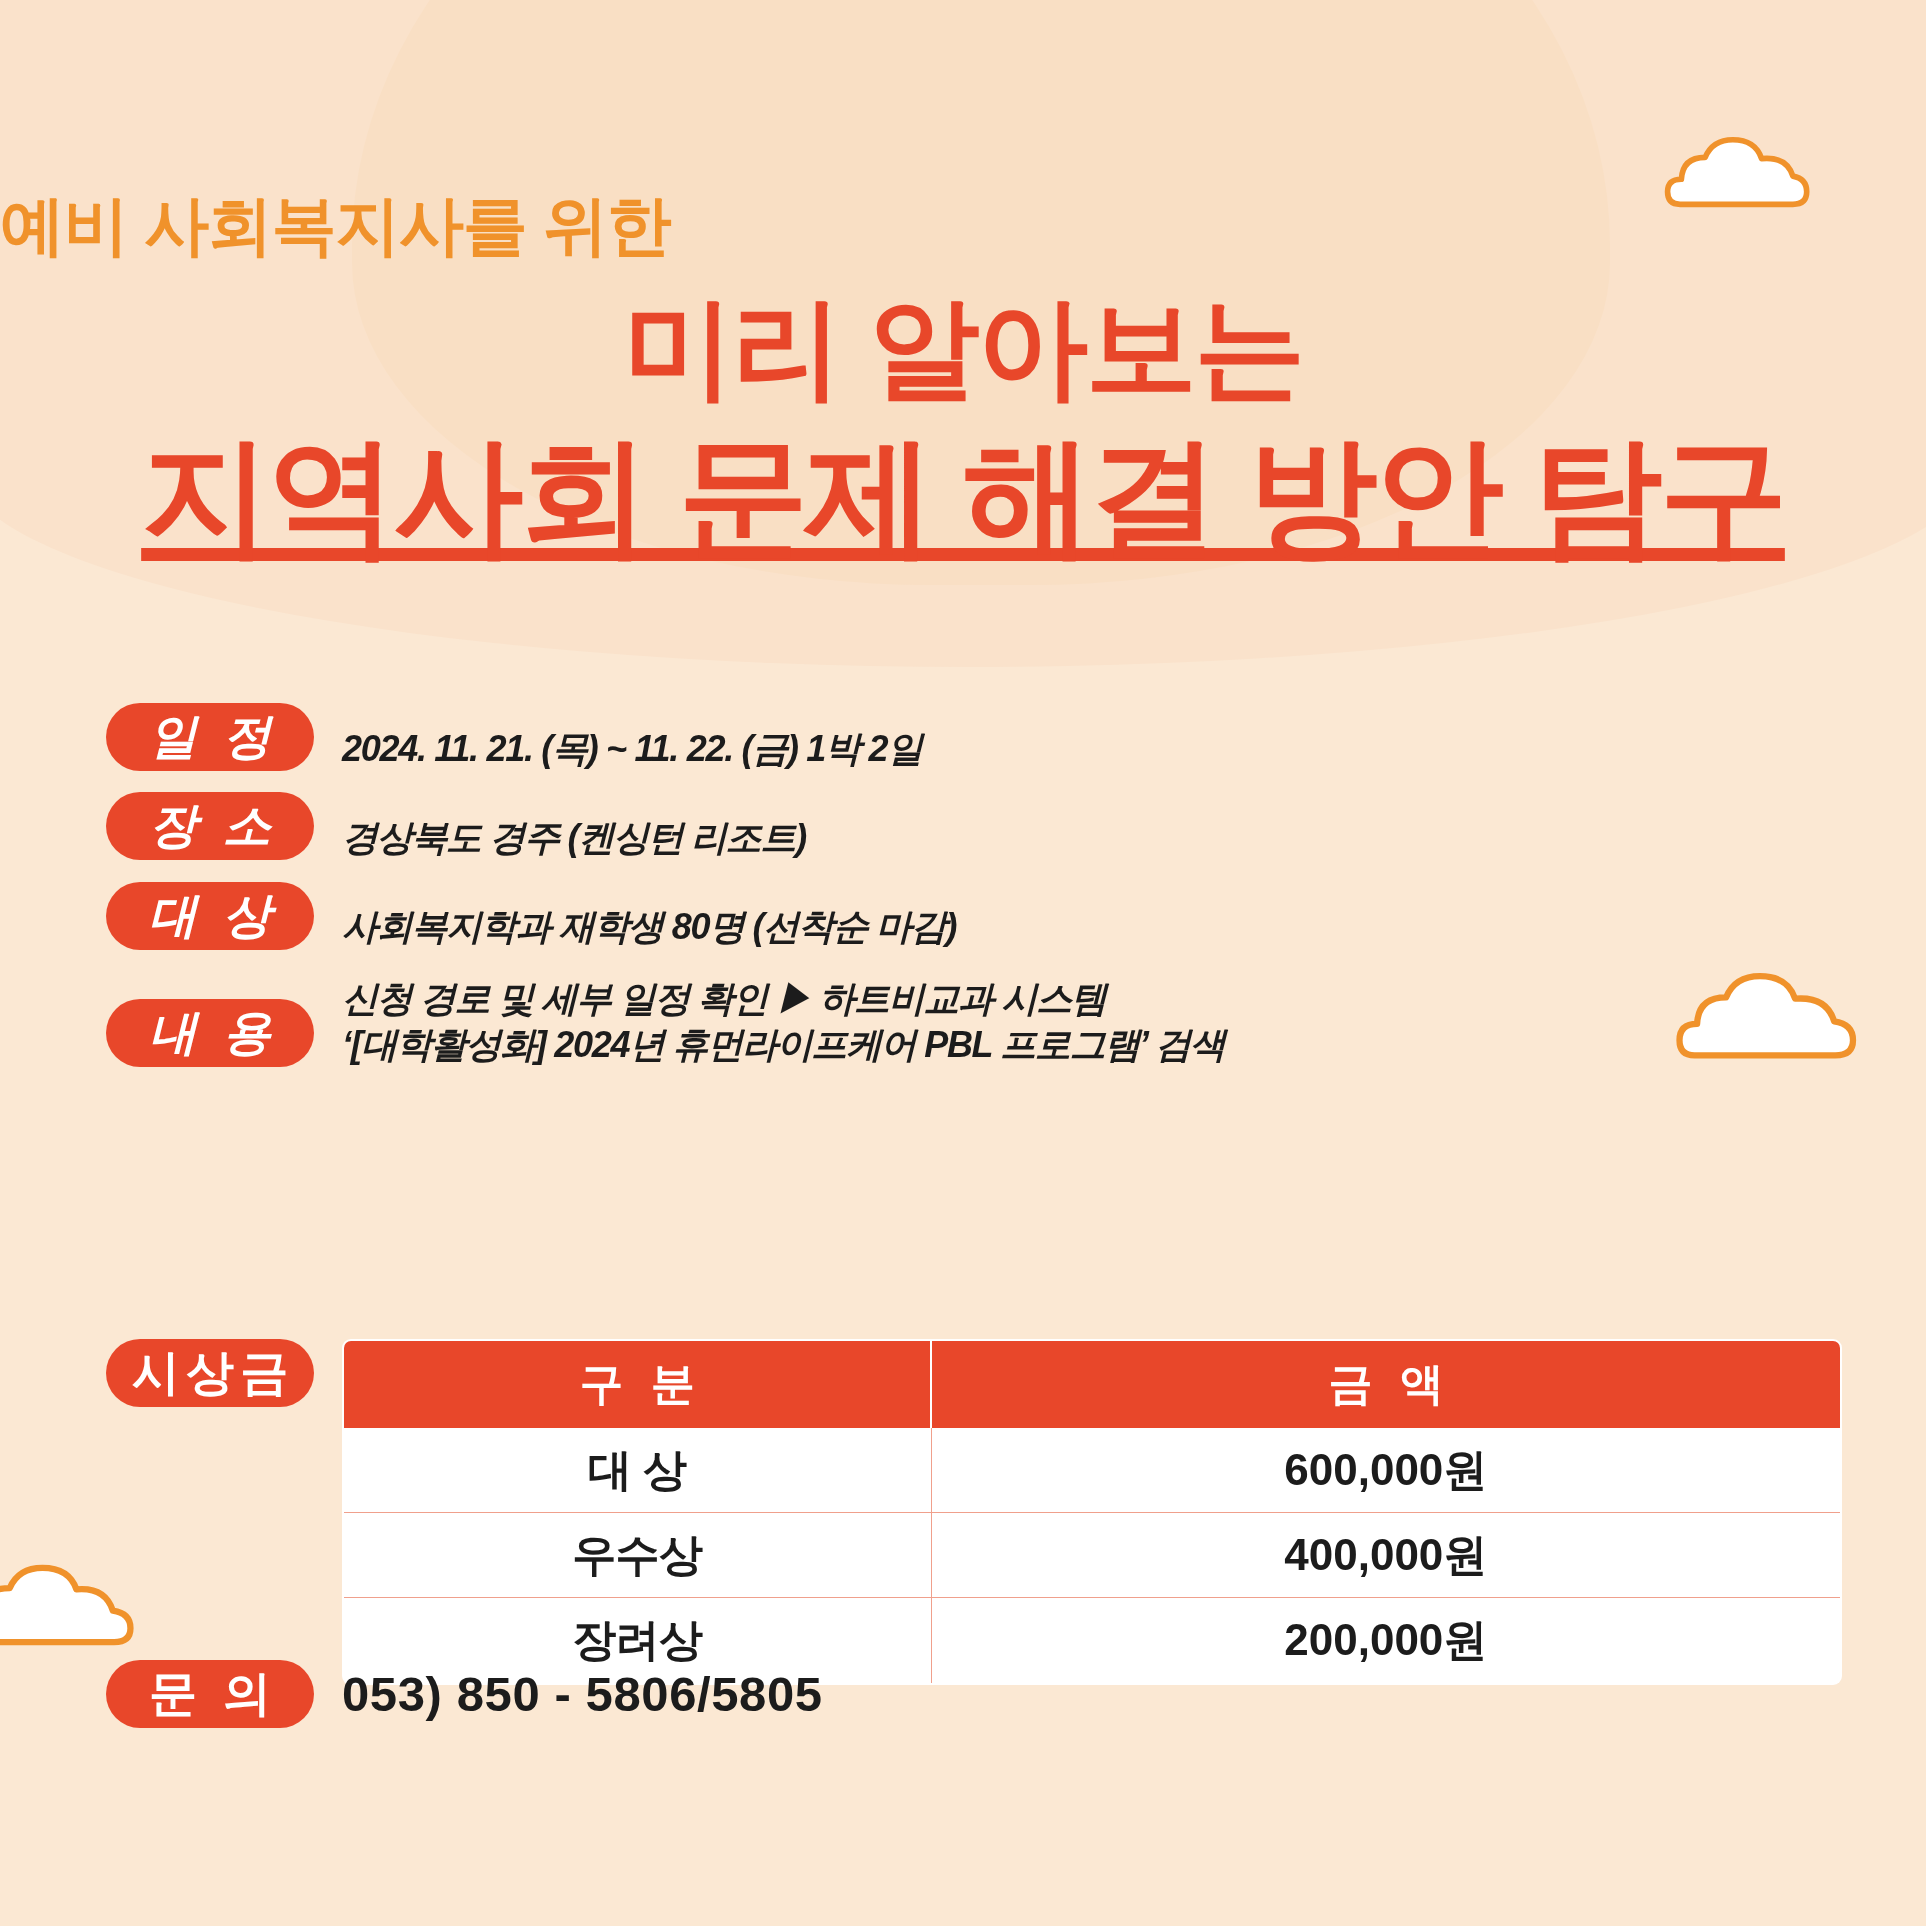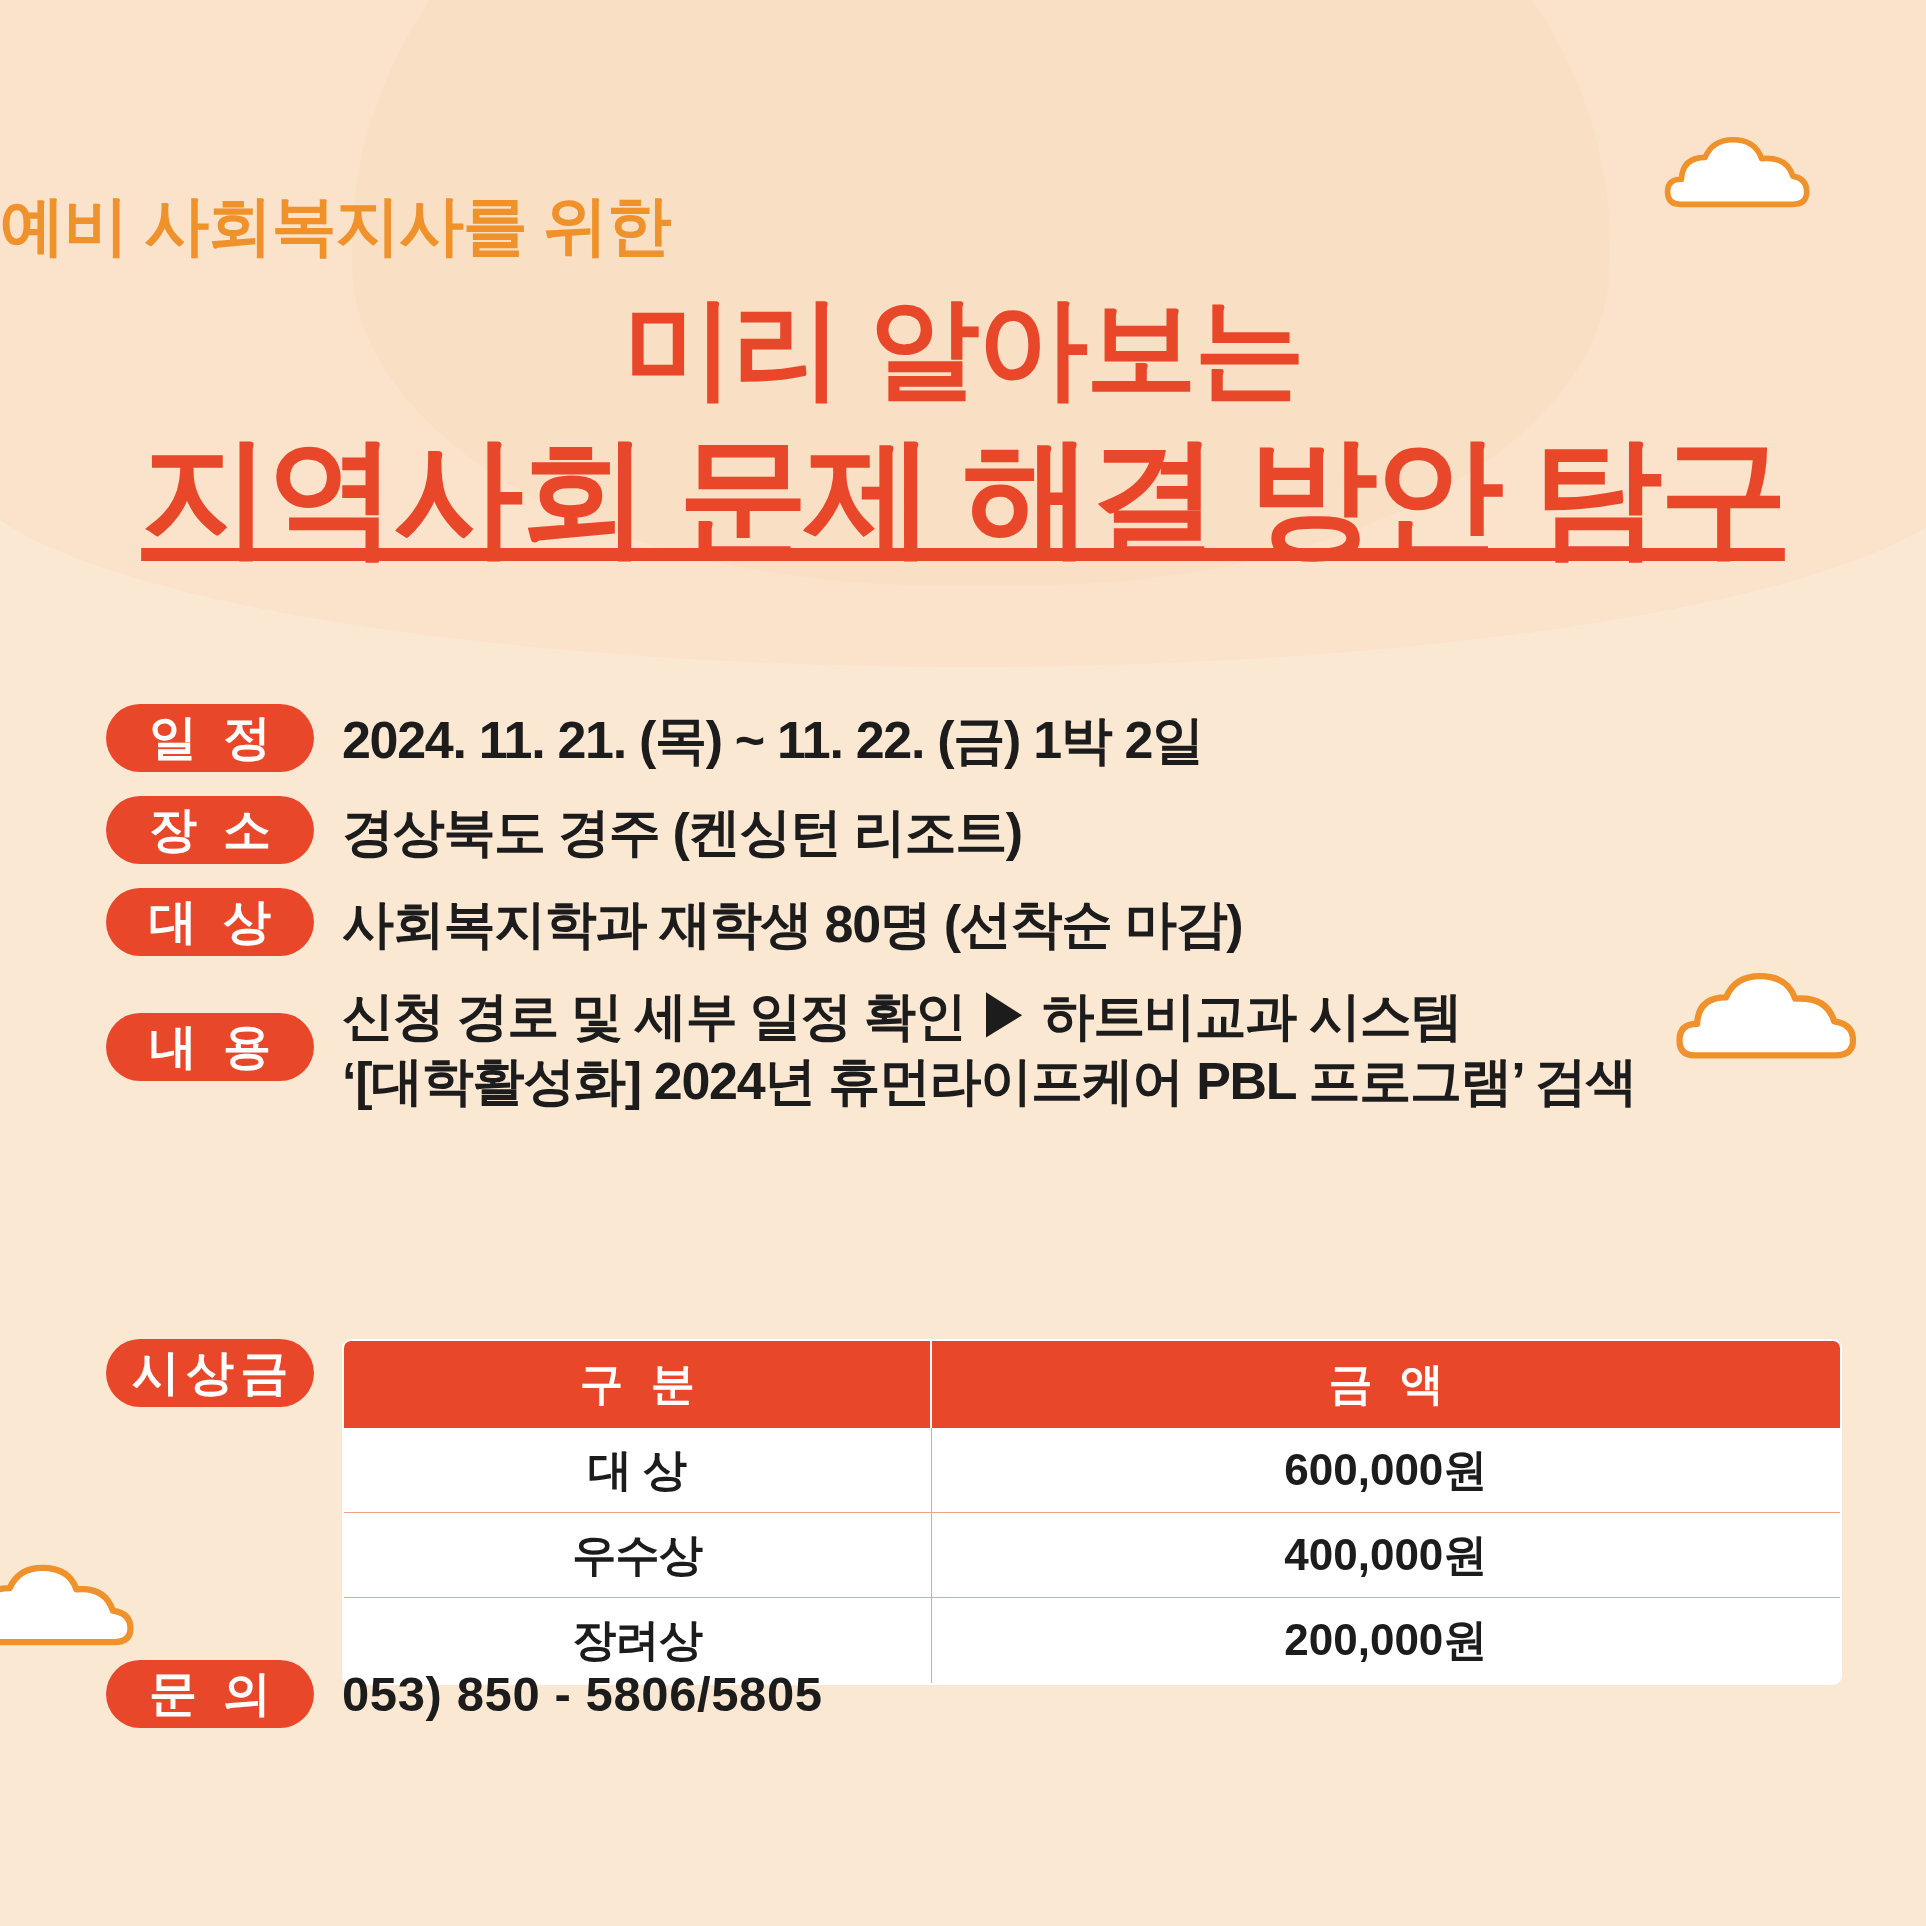--- a/index.html
+++ b/index.html
@@ -92,22 +92,23 @@
 
   
   .info-list {
     position: absolute;
     top: 703px;
     left: 106px;
     width: 1736px;
   }
   .info-row {
     display: flex;
-    align-items: center;
+    align-items: flex-end;
     margin-bottom: 21.4px;
+    font-style: italic;
   }
   .pill {
     flex: 0 0 auto;
     width: 208px;
     height: 68px;
     background: #E8472A;
     color: #FFFFFF;
     border-radius: 38px;
     font-size: 48px;
     font-weight: bold;
@@ -115,21 +116,21 @@
     align-items: center;
     justify-content: center;
     letter-spacing: 6.3px;
     text-indent: 6.3px;
     box-sizing: border-box;
   }
   .info-text {
     flex: 1 1 auto;
     padding-left: 28px;
     color: #1C1C1C;
-    font-size: 52px;
+    font-size: 36px;
     font-weight: bold;
     line-height: 1.26;
     letter-spacing: -1.3px;
     padding-top: 5px;
   }
   .info-text .line2 {
     display: block;
   }
 
   

